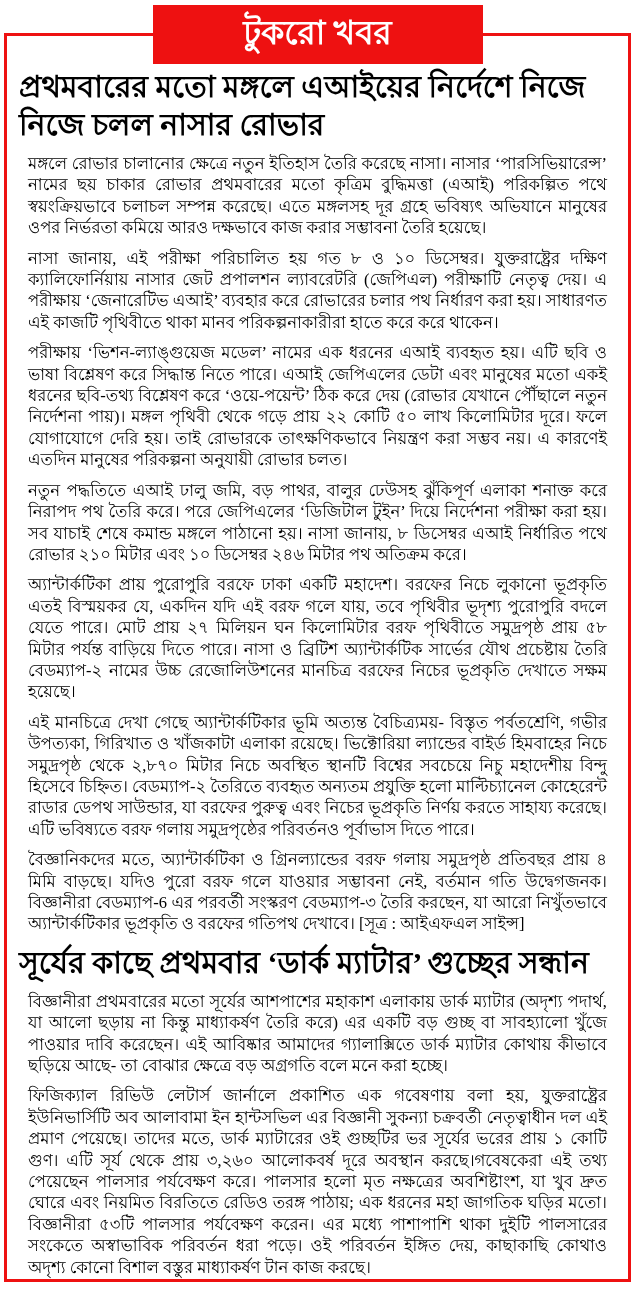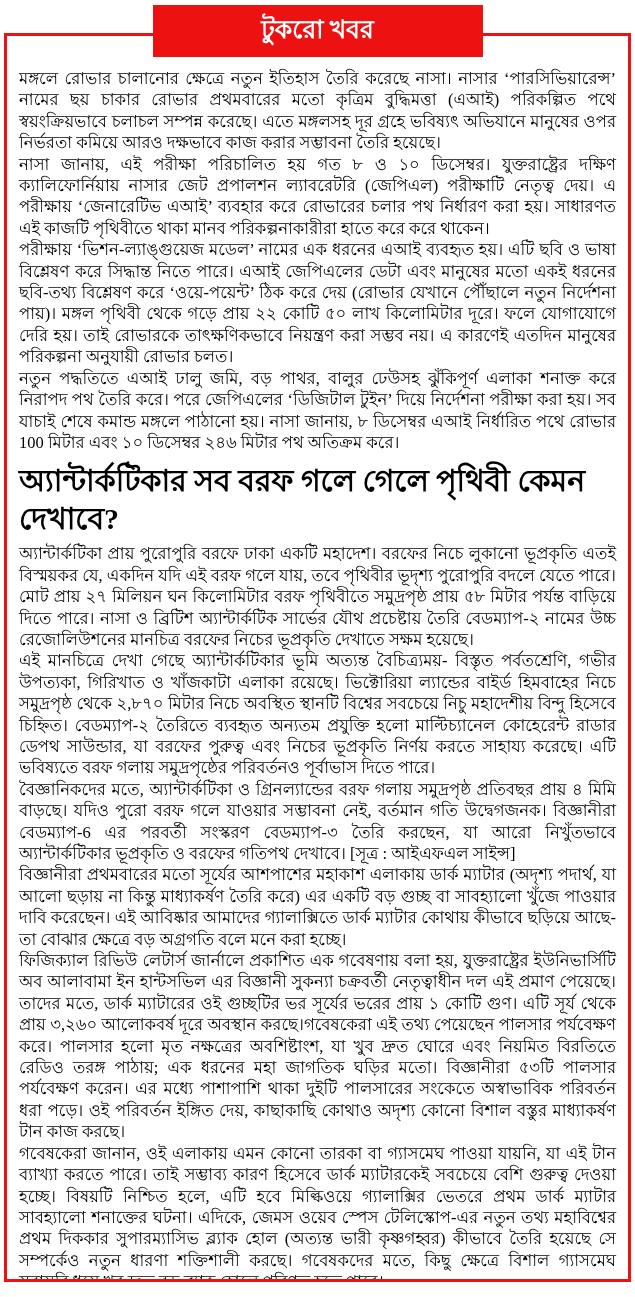--- a/index.html
+++ b/index.html
@@ -26,72 +26,73 @@
     padding: 32px 12px 10px 12px;
     overflow: hidden;
     background: #ffffff;
   }
   .section-banner {
     position: absolute;
     top: 5px;
     left: 50%;
     transform: translateX(-50%);
     width: 330px;
-    height: 52px;
+    height: 59px;
     background: var(--accent-red, #ee1111);
     color: var(--banner-text, #ffffff);
     display: flex;
     align-items: center;
     justify-content: center;
-    font-size: 25px;
+    font-size: 33px;
     font-weight: bold;
     z-index: 2;
   }
   .headline {
     font-size: 30px;
     line-height: 38px;
     font-weight: bold;
     margin: 0 0 5px 0;
     letter-spacing: 0;
   }
   article + article .headline {
     margin-top: 9px;
   }
   .body-text {
     font-size: 16.5px;
     line-height: 21.4px;
-    margin: 0;
+    margin: 9px;
     text-align: justify;
     text-justify: inter-word;
   }
   .source-note {
   }
 </style>
 </head>
 <body>
 
 <div class="section-banner">
   <span>টুকরো খবর</span>
 </div>
 
 <div class="content-frame">
 
   <article>
+    <h1 class="headline">প্রথমবারের মতো মঙ্গলে এআইয়ের নির্দেশে নিজে নিজে চলল নাসার রোভার</h1>
     <p class="body-text">মঙ্গলে রোভার চালানোর ক্ষেত্রে নতুন ইতিহাস তৈরি করেছে নাসা। নাসার ‘পারসিভিয়ারেন্স’ নামের ছয় চাকার রোভার প্রথমবারের মতো কৃত্রিম বুদ্ধিমত্তা (এআই) পরিকল্পিত পথে স্বয়ংক্রিয়ভাবে চলাচল সম্পন্ন করেছে। এতে মঙ্গলসহ দূর গ্রহে ভবিষ্যৎ অভিযানে মানুষের ওপর নির্ভরতা কমিয়ে আরও দক্ষভাবে কাজ করার সম্ভাবনা তৈরি হয়েছে।</p>
     <p class="body-text">নাসা জানায়, এই পরীক্ষা পরিচালিত হয় গত ৮ ও ১০ ডিসেম্বর। যুক্তরাষ্ট্রের দক্ষিণ ক্যালিফোর্নিয়ায় নাসার জেট প্রপালশন ল্যাবরেটরি (জেপিএল) পরীক্ষাটি নেতৃত্ব দেয়। এ পরীক্ষায় ‘জেনারেটিভ এআই’ ব্যবহার করে রোভারের চলার পথ নির্ধারণ করা হয়। সাধারণত এই কাজটি পৃথিবীতে থাকা মানব পরিকল্পনাকারীরা হাতে করে করে থাকেন।</p>
     <p class="body-text">পরীক্ষায় ‘ভিশন-ল্যাঙ্গুয়েজ মডেল’ নামের এক ধরনের এআই ব্যবহৃত হয়। এটি ছবি ও ভাষা বিশ্লেষণ করে সিদ্ধান্ত নিতে পারে। এআই জেপিএলের ডেটা এবং মানুষের মতো একই ধরনের ছবি-তথ্য বিশ্লেষণ করে ‘ওয়ে-পয়েন্ট’ ঠিক করে দেয় (রোভার যেখানে পৌঁছালে নতুন নির্দেশনা পায়)। মঙ্গল পৃথিবী থেকে গড়ে প্রায় ২২ কোটি ৫০ লাখ কিলোমিটার দূরে। ফলে যোগাযোগে দেরি হয়। তাই রোভারকে তাৎক্ষণিকভাবে নিয়ন্ত্রণ করা সম্ভব নয়। এ কারণেই এতদিন মানুষের পরিকল্পনা অনুযায়ী রোভার চলত।</p>
-    <p class="body-text">নতুন পদ্ধতিতে এআই ঢালু জমি, বড় পাথর, বালুর ঢেউসহ ঝুঁকিপূর্ণ এলাকা শনাক্ত করে নিরাপদ পথ তৈরি করে। পরে জেপিএলের ‘ডিজিটাল টুইন’ দিয়ে নির্দেশনা পরীক্ষা করা হয়। সব যাচাই শেষে কমান্ড মঙ্গলে পাঠানো হয়। নাসা জানায়, ৮ ডিসেম্বর এআই নির্ধারিত পথে রোভার 100 মিটার এবং ১০ ডিসেম্বর ২৪৬ মিটার পথ অতিক্রম করে।</p>
+    <p class="body-text">নতুন পদ্ধতিতে এআই ঢালু জমি, বড় পাথর, বালুর ঢেউসহ ঝুঁকিপূর্ণ এলাকা শনাক্ত করে নিরাপদ পথ তৈরি করে। পরে জেপিএলের ‘ডিজিটাল টুইন’ দিয়ে নির্দেশনা পরীক্ষা করা হয়। সব যাচাই শেষে কমান্ড মঙ্গলে পাঠানো হয়। নাসা জানায়, ৮ ডিসেম্বর এআই নির্ধারিত পথে রোভার ২১০ মিটার এবং ১০ ডিসেম্বর ২৪৬ মিটার পথ অতিক্রম করে।</p>
   </article>
 
   <article>
-    <h1 class="headline">অ্যান্টার্কটিকার সব বরফ গলে গেলে পৃথিবী কেমন দেখাবে?</h1>
     <p class="body-text">অ্যান্টার্কটিকা প্রায় পুরোপুরি বরফে ঢাকা একটি মহাদেশ। বরফের নিচে লুকানো ভূপ্রকৃতি এতই বিস্ময়কর যে, একদিন যদি এই বরফ গলে যায়, তবে পৃথিবীর ভূদৃশ্য পুরোপুরি বদলে যেতে পারে। মোট প্রায় ২৭ মিলিয়ন ঘন কিলোমিটার বরফ পৃথিবীতে সমুদ্রপৃষ্ঠ প্রায় ৫৮ মিটার পর্যন্ত বাড়িয়ে দিতে পারে। নাসা ও ব্রিটিশ অ্যান্টার্কটিক সার্ভের যৌথ প্রচেষ্টায় তৈরি বেডম্যাপ-২ নামের উচ্চ রেজোলিউশনের মানচিত্র বরফের নিচের ভূপ্রকৃতি দেখাতে সক্ষম হয়েছে।</p>
     <p class="body-text">এই মানচিত্রে দেখা গেছে অ্যান্টার্কটিকার ভূমি অত্যন্ত বৈচিত্র্যময়- বিস্তৃত পর্বতশ্রেণি, গভীর উপত্যকা, গিরিখাত ও খাঁজকাটা এলাকা রয়েছে। ভিক্টোরিয়া ল্যান্ডের বাইর্ড হিমবাহের নিচে সমুদ্রপৃষ্ঠ থেকে ২,৮৭০ মিটার নিচে অবস্থিত স্থানটি বিশ্বের সবচেয়ে নিচু মহাদেশীয় বিন্দু হিসেবে চিহ্নিত। বেডম্যাপ-২ তৈরিতে ব্যবহৃত অন্যতম প্রযুক্তি হলো মাল্টিচ্যানেল কোহেরেন্ট রাডার ডেপথ সাউন্ডার, যা বরফের পুরুত্ব এবং নিচের ভূপ্রকৃতি নির্ণয় করতে সাহায্য করেছে। এটি ভবিষ্যতে বরফ গলায় সমুদ্রপৃষ্ঠের পরিবর্তনও পূর্বাভাস দিতে পারে।</p>
     <p class="body-text"><span>বৈজ্ঞানিকদের মতে, অ্যান্টার্কটিকা ও গ্রিনল্যান্ডের বরফ গলায় সমুদ্রপৃষ্ঠ প্রতিবছর প্রায় ৪ মিমি বাড়ছে। যদিও পুরো বরফ গলে যাওয়ার সম্ভাবনা নেই, বর্তমান গতি উদ্বেগজনক। বিজ্ঞানীরা বেডম্যাপ-6 এর পরবর্তী সংস্করণ বেডম্যাপ-৩ তৈরি করছেন, যা আরো নিখুঁতভাবে অ্যান্টার্কটিকার ভূপ্রকৃতি ও বরফের গতিপথ দেখাবে।</span> <span class="source-note">[সূত্র : আইএফএল সাইন্স]</span></p>
   </article>
 
   <article>
+    <h1 class="headline">সূর্যের কাছে প্রথমবার ‘ডার্ক ম্যাটার’ গুচ্ছের সন্ধান</h1>
     <p class="body-text">বিজ্ঞানীরা প্রথমবারের মতো সূর্যের আশপাশের মহাকাশ এলাকায় ডার্ক ম্যাটার (অদৃশ্য পদার্থ, যা আলো ছড়ায় না কিন্তু মাধ্যাকর্ষণ তৈরি করে) এর একটি বড় গুচ্ছ বা সাবহ্যালো খুঁজে পাওয়ার দাবি করেছেন। এই আবিষ্কার আমাদের গ্যালাক্সিতে ডার্ক ম্যাটার কোথায় কীভাবে ছড়িয়ে আছে- তা বোঝার ক্ষেত্রে বড় অগ্রগতি বলে মনে করা হচ্ছে।</p>
     <p class="body-text">ফিজিক্যাল রিভিউ লেটার্স জার্নালে প্রকাশিত এক গবেষণায় বলা হয়, যুক্তরাষ্ট্রের ইউনিভার্সিটি অব আলাবামা ইন হান্টসভিল এর বিজ্ঞানী সুকন্যা চক্রবর্তী নেতৃত্বাধীন দল এই প্রমাণ পেয়েছে। তাদের মতে, ডার্ক ম্যাটারের ওই গুচ্ছটির ভর সূর্যের ভরের প্রায় ১ কোটি গুণ। এটি সূর্য থেকে প্রায় ৩,২৬০ আলোকবর্ষ দূরে অবস্থান করছে।গবেষকেরা এই তথ্য পেয়েছেন পালসার পর্যবেক্ষণ করে। পালসার হলো মৃত নক্ষত্রের অবশিষ্টাংশ, যা খুব দ্রুত ঘোরে এবং নিয়মিত বিরতিতে রেডিও তরঙ্গ পাঠায়; এক ধরনের মহা জাগতিক ঘড়ির মতো। বিজ্ঞানীরা ৫৩টি পালসার পর্যবেক্ষণ করেন। এর মধ্যে পাশাপাশি থাকা দুইটি পালসারের সংকেতে অস্বাভাবিক পরিবর্তন ধরা পড়ে। ওই পরিবর্তন ইঙ্গিত দেয়, কাছাকাছি কোথাও অদৃশ্য কোনো বিশাল বস্তুর মাধ্যাকর্ষণ টান কাজ করছে।</p>
     <p class="body-text">গবেষকেরা জানান, ওই এলাকায় এমন কোনো তারকা বা গ্যাসমেঘ পাওয়া যায়নি, যা এই টান ব্যাখ্যা করতে পারে। তাই সম্ভাব্য কারণ হিসেবে ডার্ক ম্যাটারকেই সবচেয়ে বেশি গুরুত্ব দেওয়া হচ্ছে। বিষয়টি নিশ্চিত হলে, এটি হবে মিল্কিওয়ে গ্যালাক্সির ভেতরে প্রথম ডার্ক ম্যাটার সাবহ্যালো শনাক্তের ঘটনা। এদিকে, জেমস ওয়েব স্পেস টেলিস্কোপ-এর নতুন তথ্য মহাবিশ্বের প্রথম দিককার সুপারম্যাসিভ ব্ল্যাক হোল (অত্যন্ত ভারী কৃষ্ণগহ্বর) কীভাবে তৈরি হয়েছে সে সম্পর্কেও নতুন ধারণা শক্তিশালী করছে। গবেষকদের মতে, কিছু ক্ষেত্রে বিশাল গ্যাসমেঘ সরাসরি ধসে খুব দ্রুত বড় ব্ল্যাক হোলে পরিণত হতে পারে।</p>
   </article>
 
 </div>
 
 </body></html>

